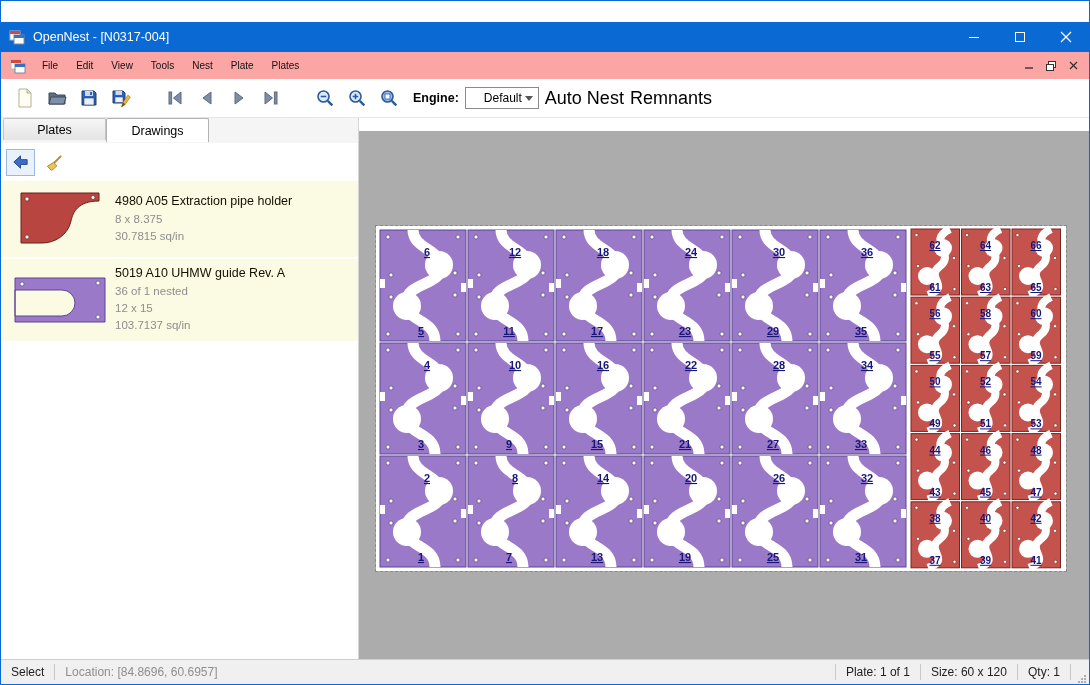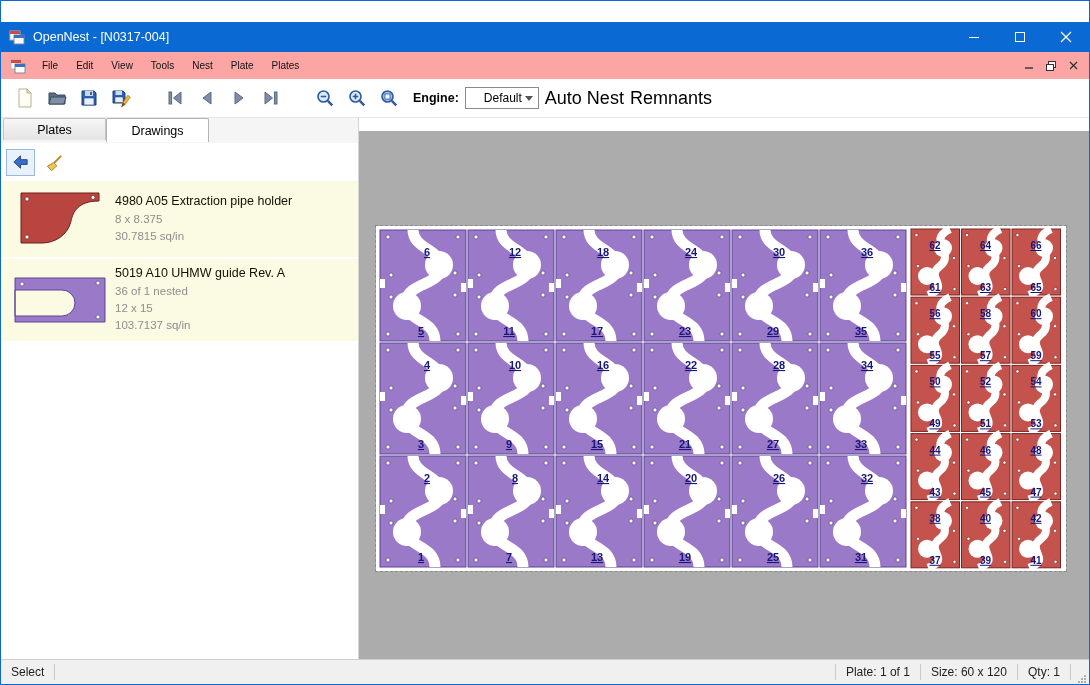--- a/index.html
+++ b/index.html
@@ -412,20 +412,21 @@
             </svg>
         </div>
       </div>
     </div>
 
   </div>
 
   <div class="statusbar">
     <span class="sb-cell">Select</span>
     <span class="sb-sep"></span>
+    <span class="sb-cell sb-location">Location: [84.8696, 60.6957]</span>
     <span class="sb-right">
       <span class="sb-sep"></span>
       <span class="sb-cell">Plate: 1 of 1</span>
       <span class="sb-sep"></span>
       <span class="sb-cell">Size: 60 x 120</span>
       <span class="sb-sep"></span>
       <span class="sb-cell">Qty: 1</span>
       <span class="sb-sep"></span>
       <span class="grip">
         <svg width="10" height="10" viewBox="0 0 10 10" fill="#9a9a9a">

